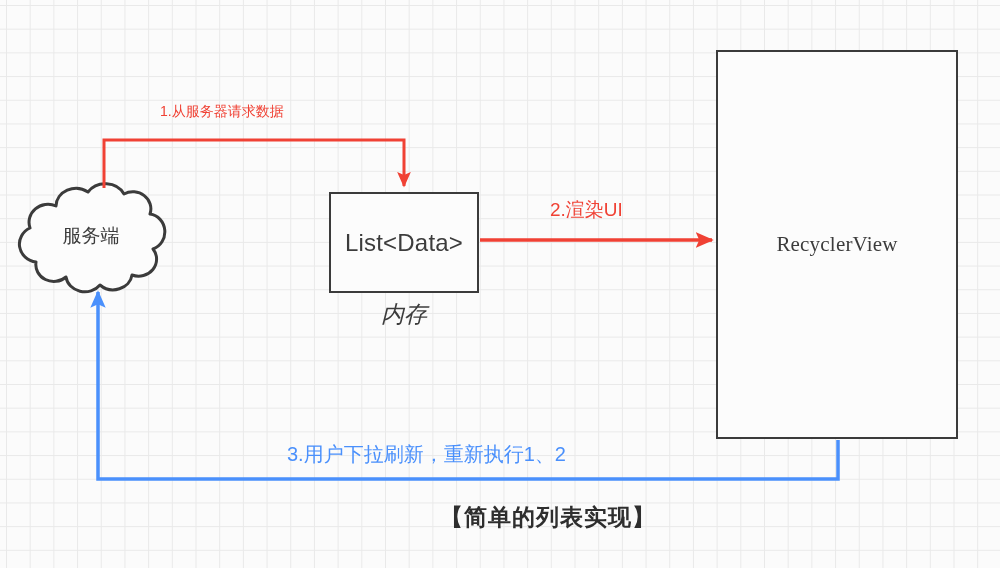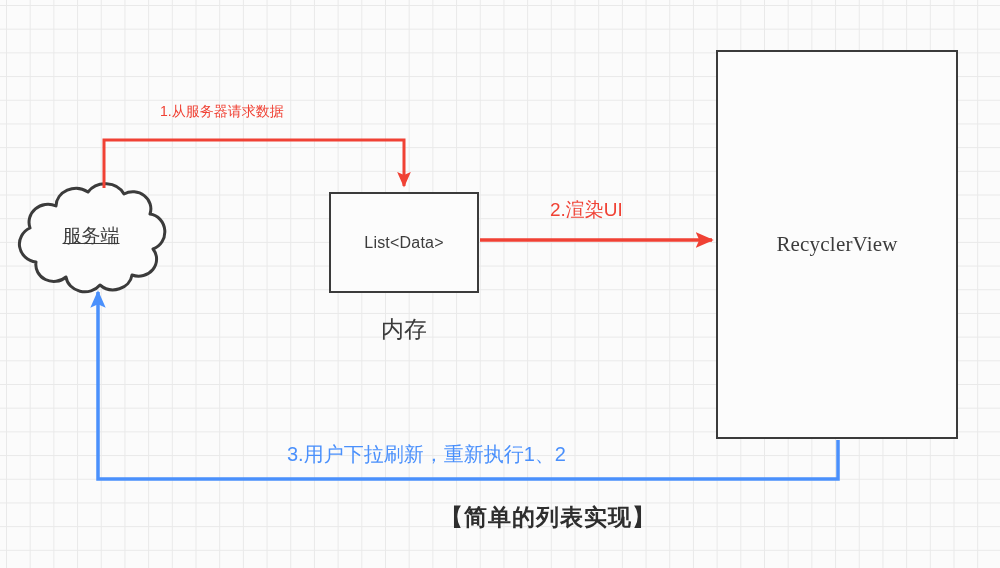--- a/index.html
+++ b/index.html
@@ -35,21 +35,21 @@
     position: absolute;
     box-sizing: border-box;
     background: #fcfcfc;
     border: 2.5px solid #3b3b3b;
     display: flex;
     align-items: center;
     justify-content: center;
   }
   .node-label {
     color: #3c3c3c;
-    font-size: 16px;
+    font-size: 24px;
     letter-spacing: 0.2px;
     white-space: nowrap;
   }
   #list-box {
     left: 329px;
     top: 192px;
     width: 150px;
     height: 101px;
   }
   #recycler-box {
@@ -62,34 +62,34 @@
     font-size: 21px;
     font-family: Liberation Serif, serif;
   }
   .float-label {
     position: absolute;
     white-space: nowrap;
     line-height: 1;
   }
   #memory-label {
     left: 329px;
-    top: 318px;
+    top: 303px;
     width: 150px;
     text-align: center;
     color: #3c3c3c;
     font-size: 23px;
+    font-style: italic;
   }
   #cloud-label {
     left: 26px;
     top: 226px;
     width: 130px;
     text-align: center;
     color: #3c3c3c;
     font-size: 19px;
-    text-decoration: underline;
   }
   #edge1-label {
     left: 160px;
     top: 104px;
     color: #f04134;
     font-size: 14px;
   }
   #edge2-label {
     left: 550px;
     top: 200px;

